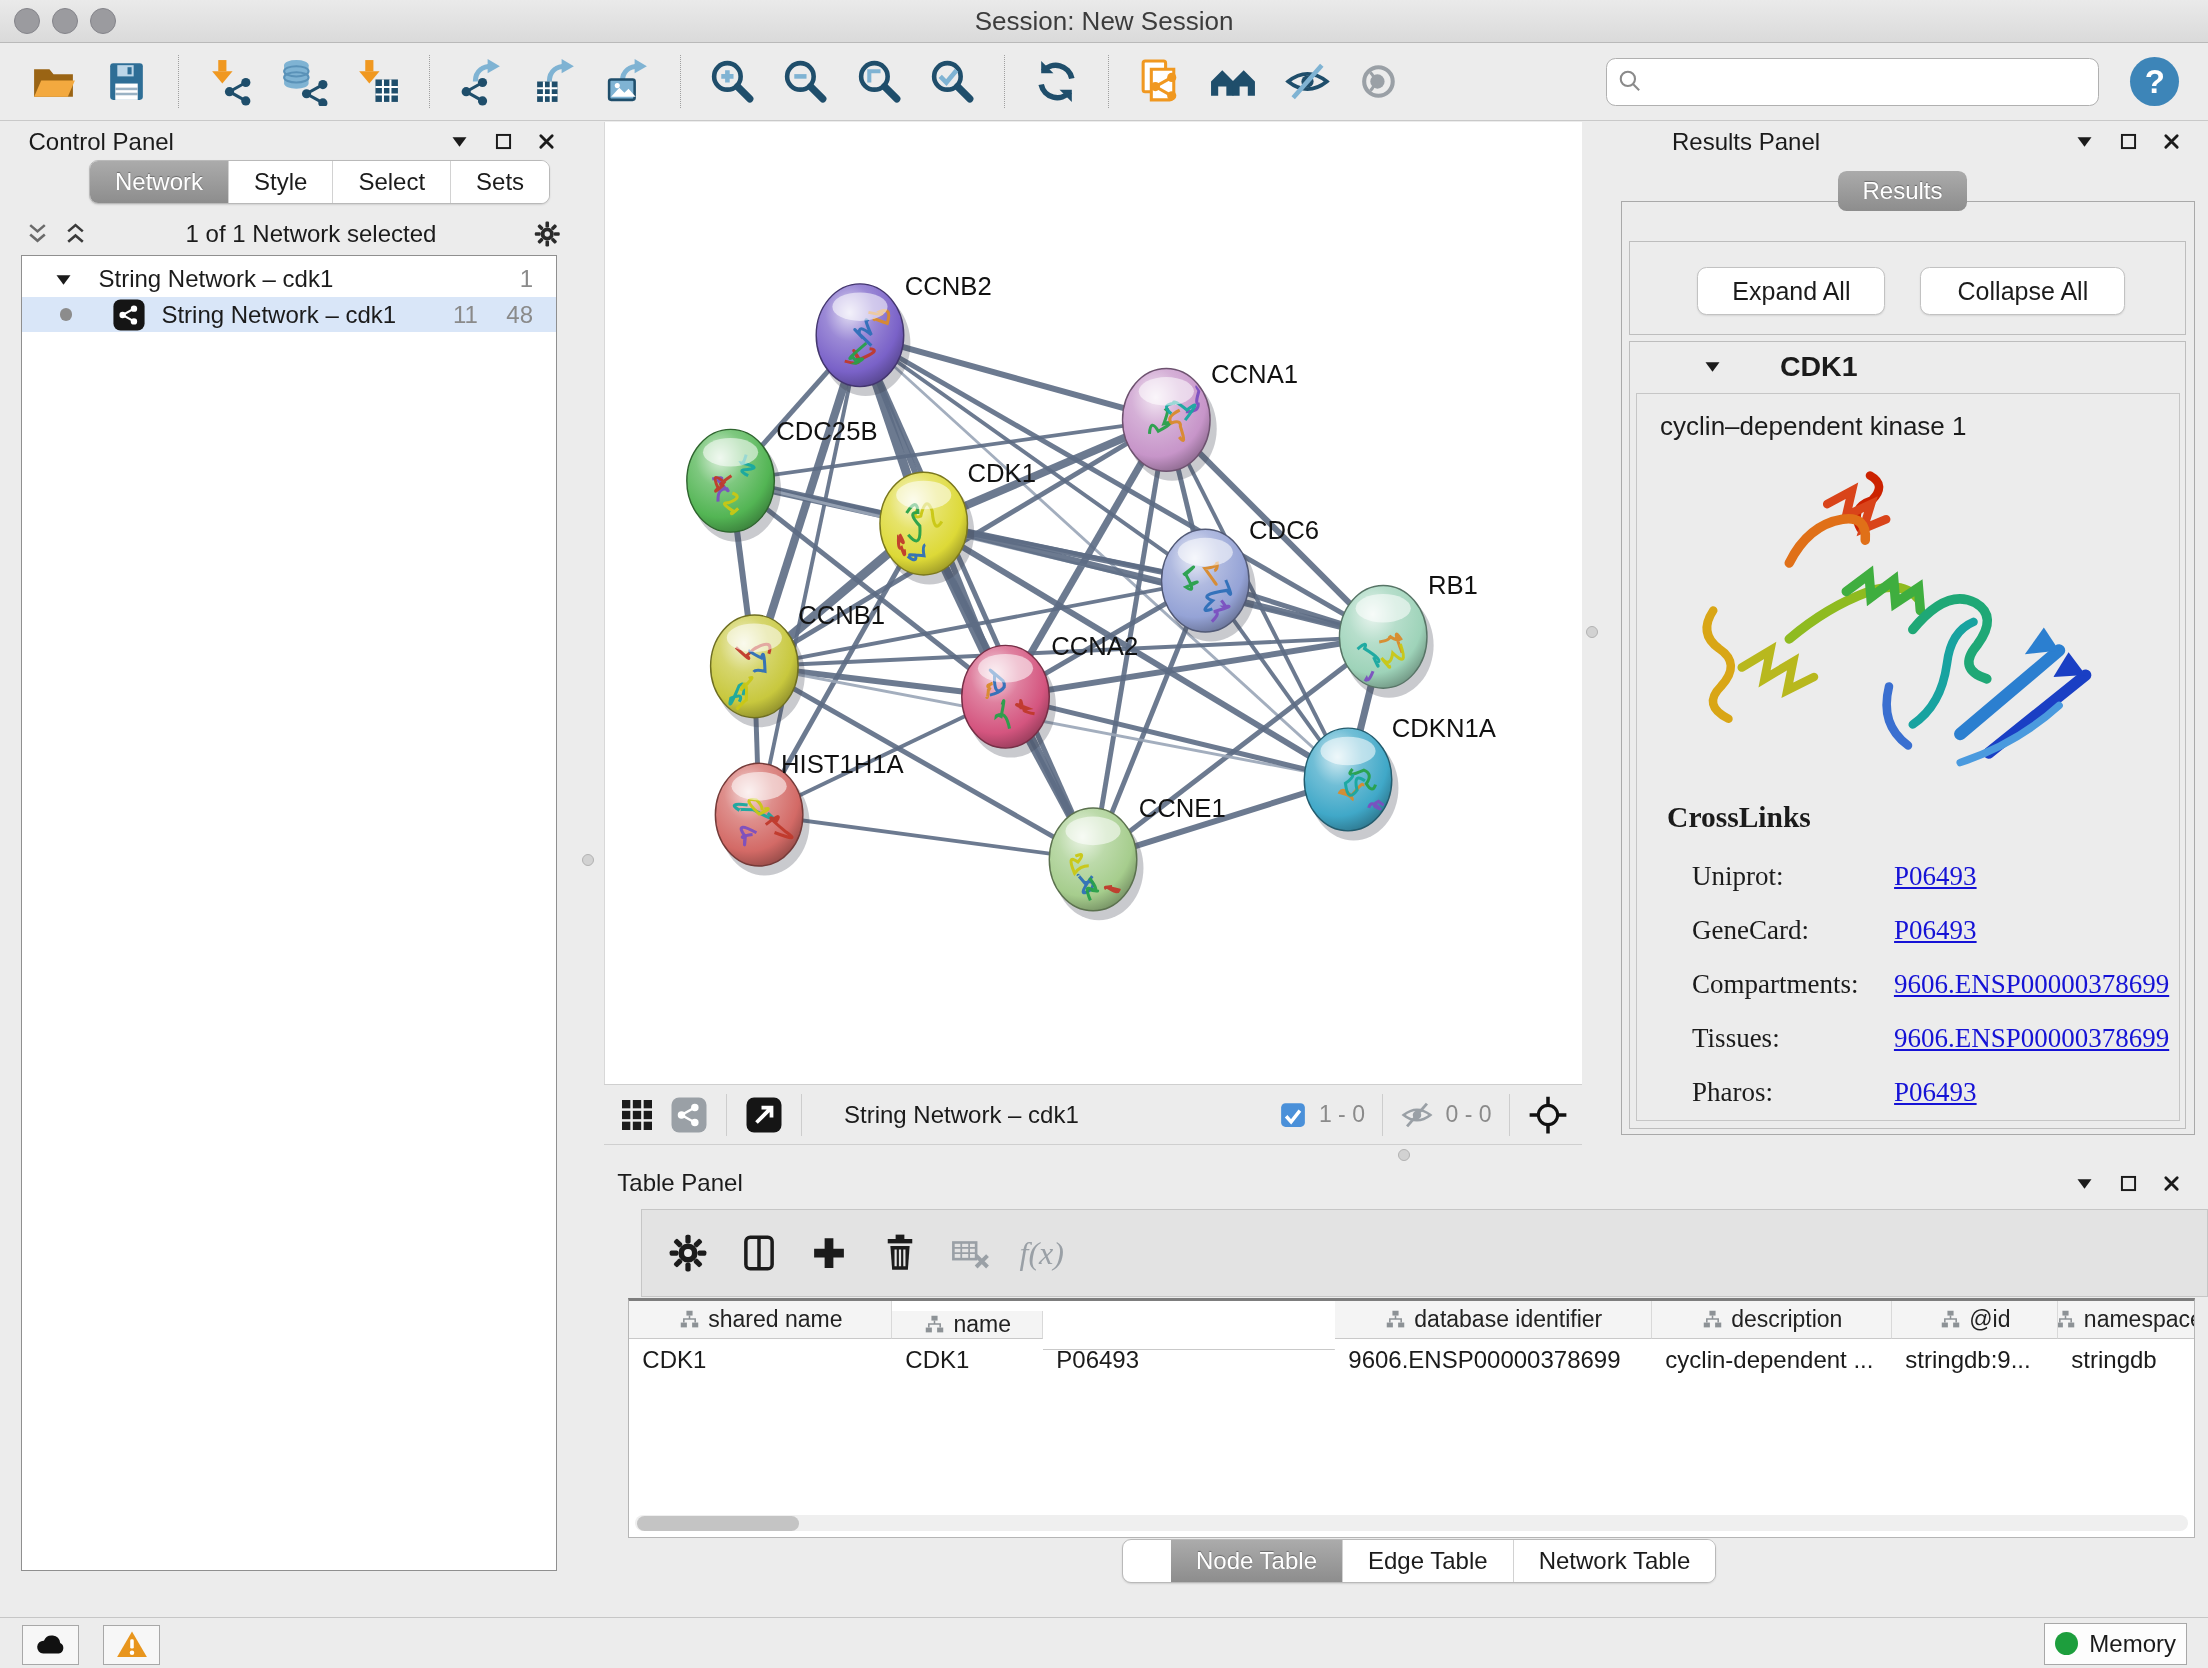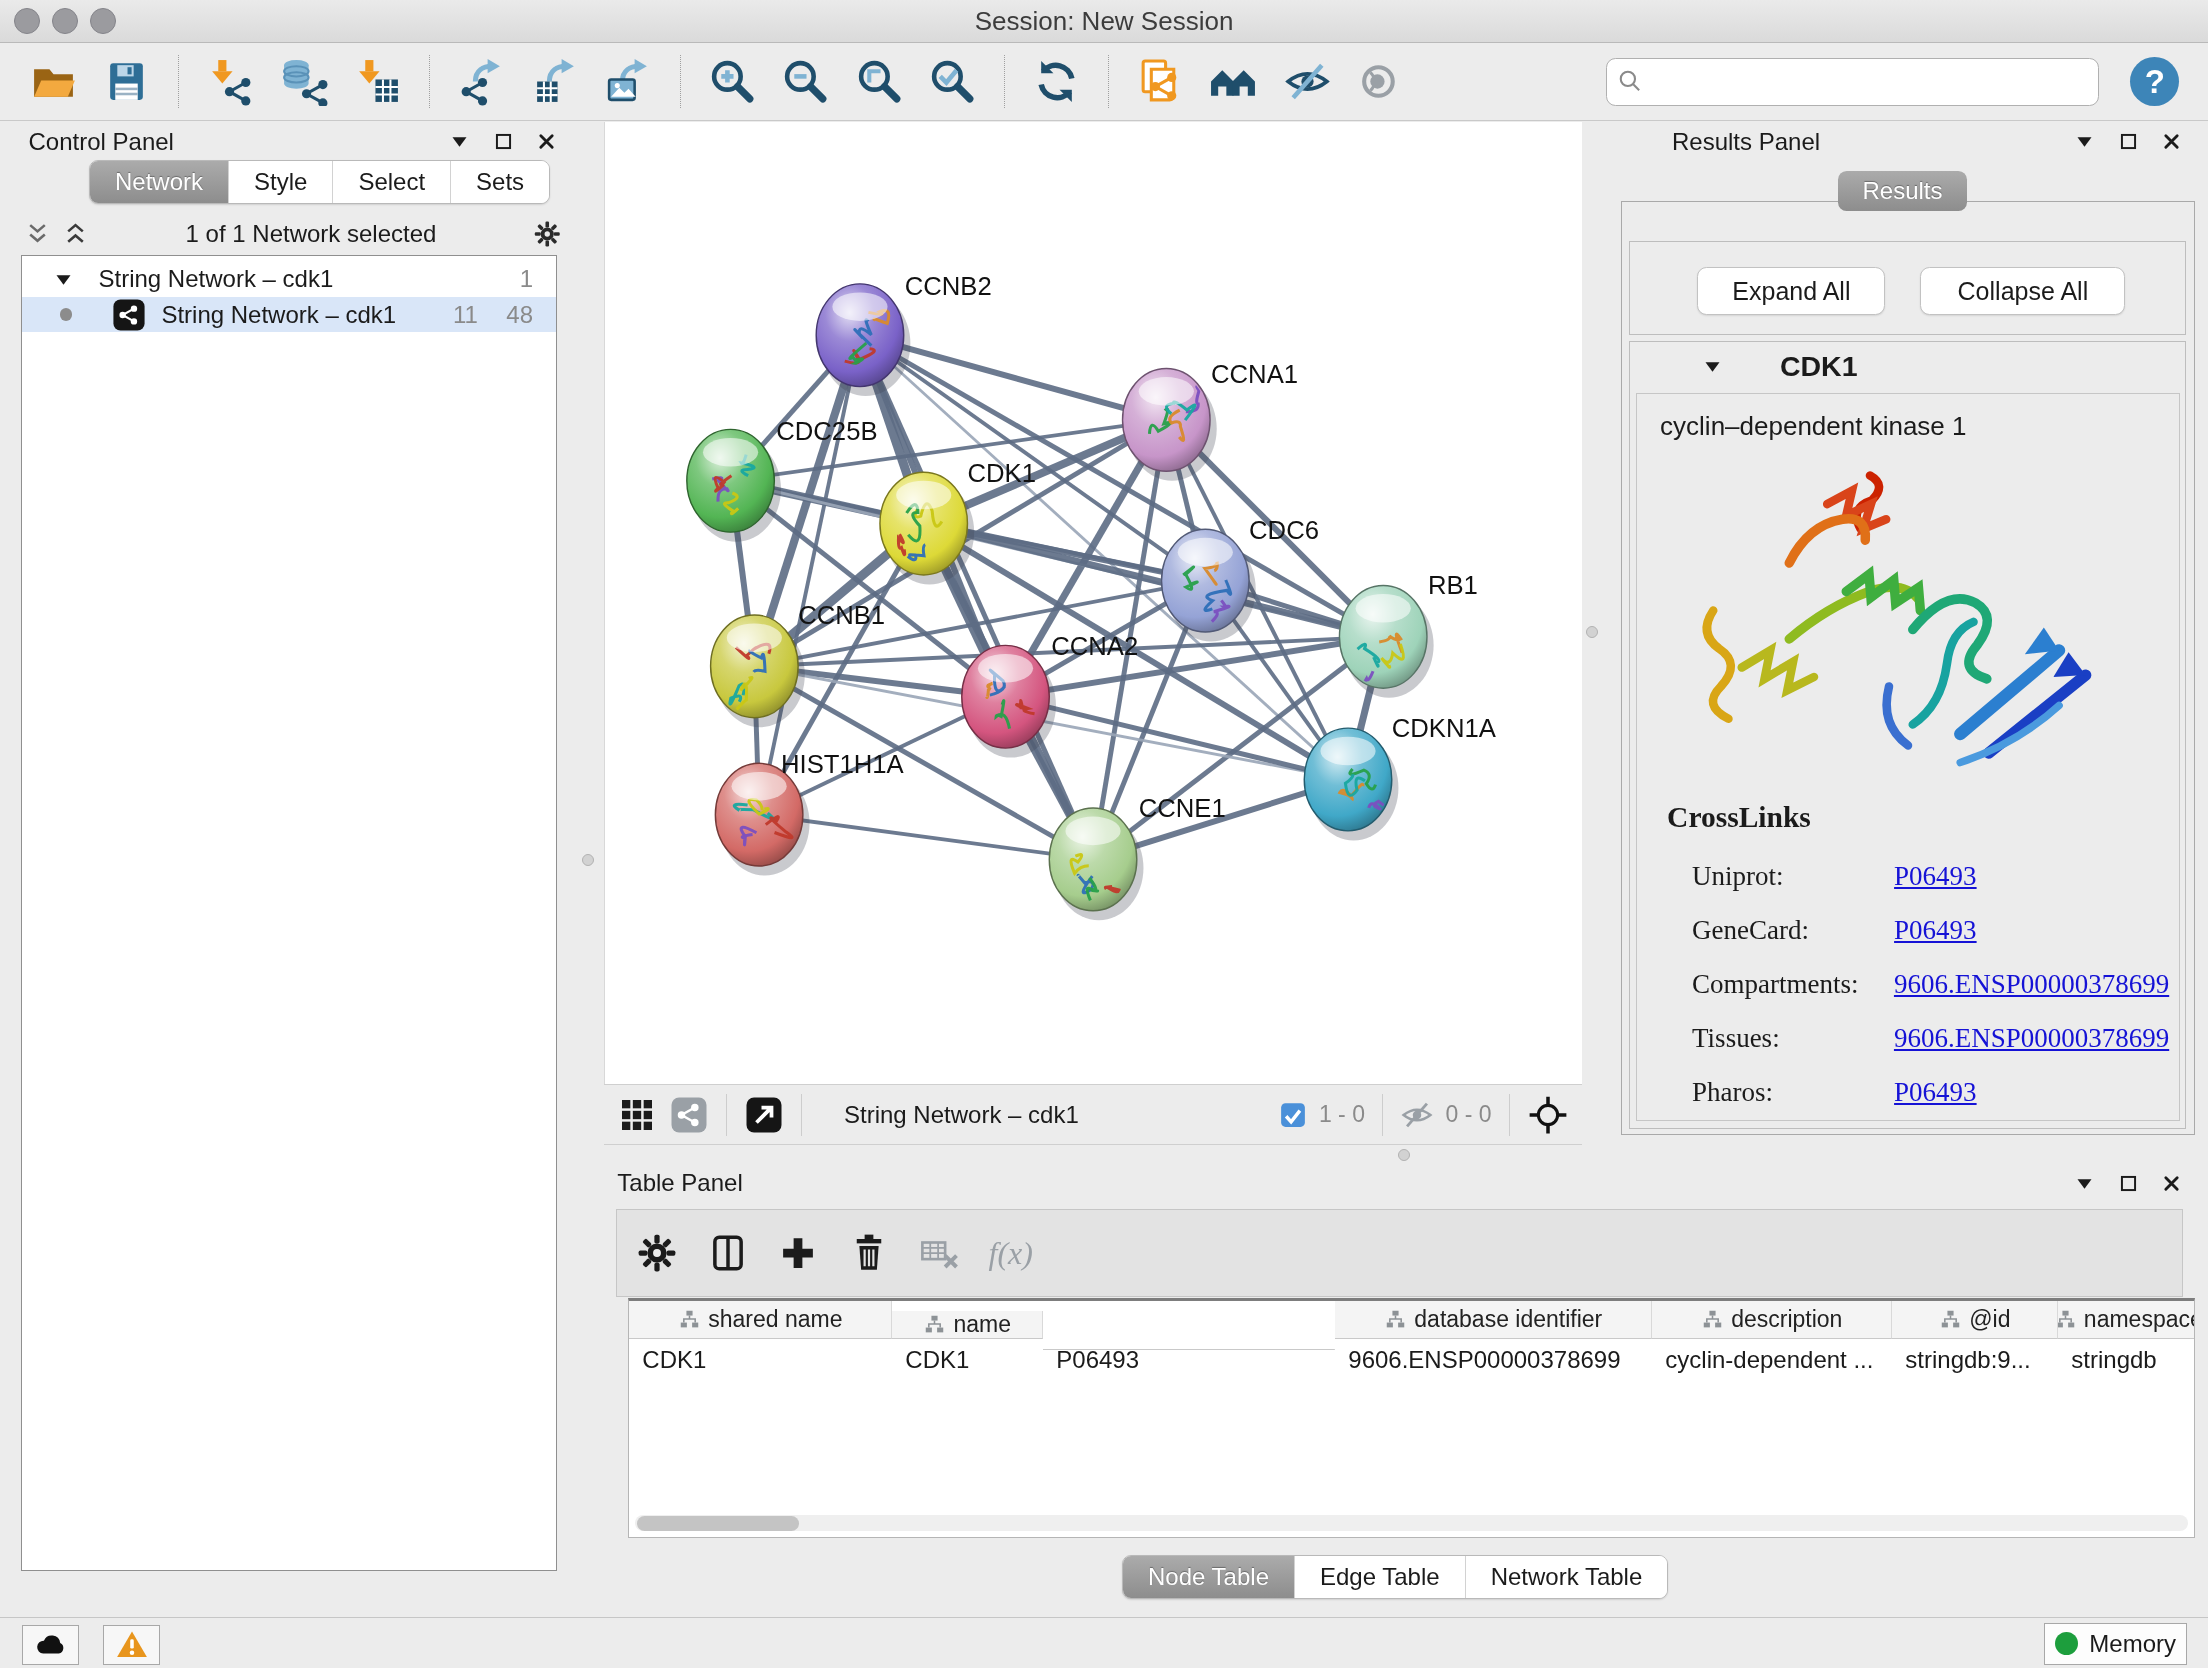--- a/index.html
+++ b/index.html
@@ -71,33 +71,33 @@
   #protein{position:absolute;left:38px;top:55px;}
   #xl-title{position:absolute;left:30px;top:407px;font-family:"Liberation Serif",serif;font-weight:bold;font-size:29.5px;}
   #xlinks{position:absolute;left:55px;top:455px;right:9.5px;}
   .xrow{display:flex;height:54px;align-items:center;font-family:"Liberation Serif",serif;font-size:27px;}
   .xrow .xl{width:202px;}
   .xrow a{color:#1512d6;text-decoration:underline;}
   
   #table-panel{position:absolute;left:604px;top:1146px;width:1605px;height:471px;}
   #tp-title{position:absolute;left:13.3px;top:23px;}
   #tp-hdr-icons{position:absolute;right:23px;top:23px;display:flex;gap:15px;}
-  #tp-toolbar{position:absolute;left:12px;top:63px;width:1567px;height:88px;background:#e3e3e3;
-    border:1px solid #c6c6c6;box-sizing:border-box;display:flex;align-items:center;gap:28.5px;padding-left:19px;}
+  #tp-toolbar{position:absolute;left:37px;top:63px;width:1567px;height:88px;background:#e3e3e3;
+    border:1px solid #c6c6c6;box-sizing:border-box;display:flex;align-items:center;gap:28.5px;padding-left:25px;}
   .fx{font-family:"Liberation Serif",serif;font-style:italic;font-size:32px;color:#9aa0a6;}
   #tp-table{position:absolute;left:24px;top:152px;width:1567px;height:240px;background:#fff;
     border:1px solid #b5b5b5;border-top:3.8px solid #7d7d7d;box-sizing:border-box;overflow:hidden;}
   #thead{display:flex;height:38px;}
   .hcell{display:flex;align-items:center;justify-content:center;gap:7.6px;font-size:23px;color:#222;
     background:#f4f4f4;border-right:1px solid #d9d9d9;border-bottom:1px solid #c9c9c9;box-sizing:border-box;flex:0 0 auto;overflow:hidden;white-space:nowrap;}
   #trow0{display:flex;height:42px;}
   .dcell{display:flex;align-items:center;padding-left:13.3px;font-size:24px;box-sizing:border-box;flex:0 0 auto;overflow:hidden;white-space:nowrap;}
   #hscroll{position:absolute;left:5.7px;bottom:5.7px;right:5.7px;height:16px;background:#efefef;border-radius:8.6px;}
   #hthumb{position:absolute;left:1.9px;top:1px;width:162px;height:14.3px;background:#c4c4c4;border-radius:7.6px;}
-  #tbl-tabs{position:absolute;left:518px;top:409px;}
+  #tbl-tabs{position:absolute;left:518px;top:393px;padding-left:48px;}
   
   #statusbar{position:absolute;left:0;top:1617px;width:100%;height:51px;background:#ececec;border-top:1px solid #c6c6c6;box-sizing:border-box;}
   .sbtn{position:absolute;top:6.7px;width:57px;height:40px;background:#f7f7f7;border:1.9px solid #a8a8a8;
     box-sizing:border-box;display:flex;align-items:center;justify-content:center;}
   #memorybtn{position:absolute;right:21px;top:4.8px;width:143px;height:42px;background:#fdfdfd;border:1.9px solid #a8a8a8;
     box-sizing:border-box;display:flex;align-items:center;justify-content:center;gap:11.4px;font-size:24px;}
   #memdot{width:23px;height:23px;border-radius:50%;background:#1d9e3d;}
   text.nlabel{font-family:"Liberation Sans",sans-serif;font-size:27px;fill:#111;}
 </style>
 </head>

